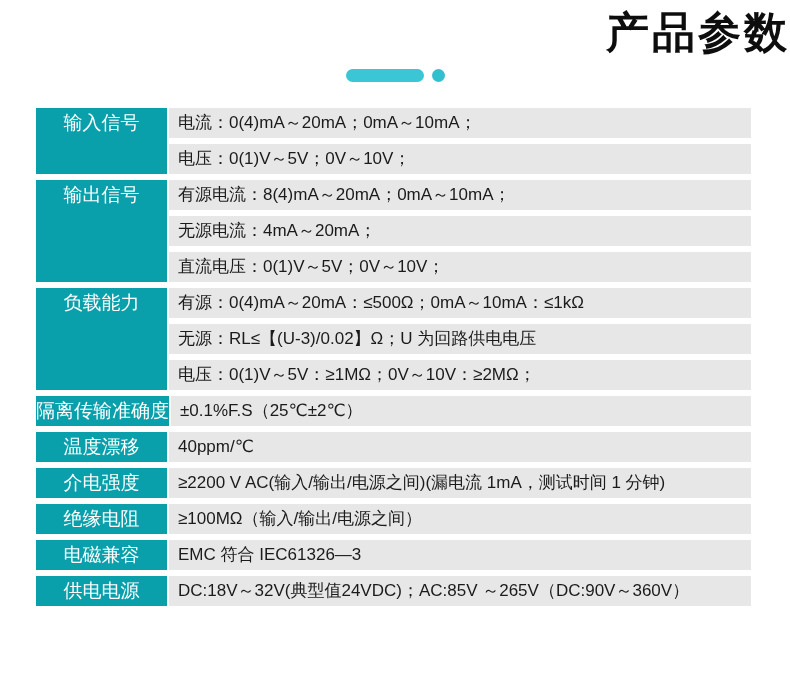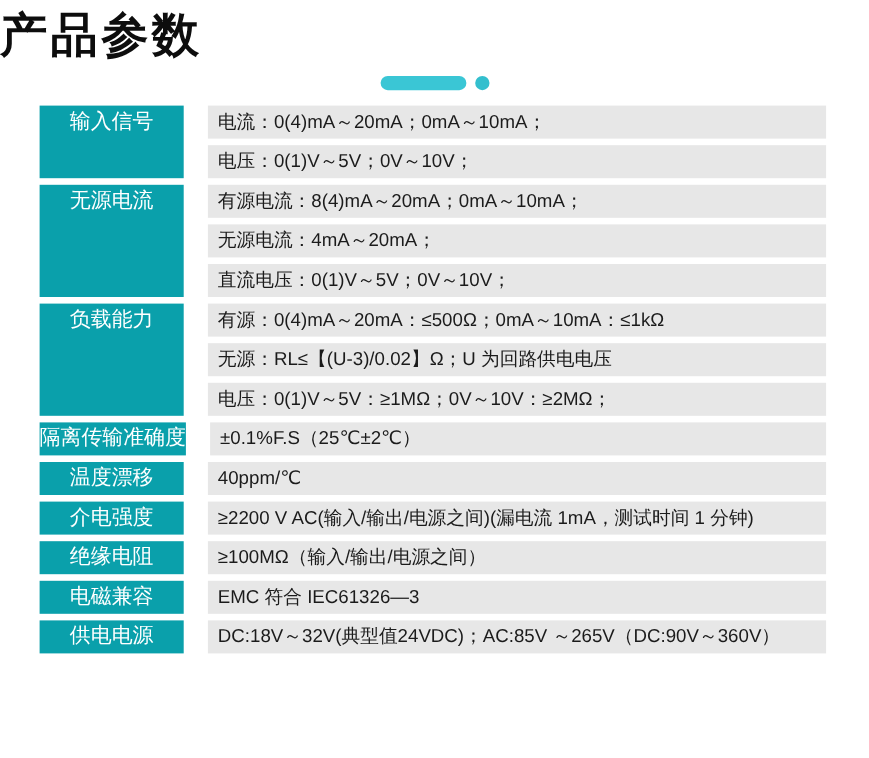--- a/index.html
+++ b/index.html
@@ -11,22 +11,22 @@
   .page {
     position: relative;
     width: 790px;
     height: 689px;
     background: #ffffff;
     overflow: hidden;
   }
   .header {
     box-sizing: border-box;
     padding-top: 9px;
-    height: 96px;
-    text-align: left;
+    height: 108px;
+    text-align: right;
   }
   .page-title {
     margin: 0;
     font-size: 43px;
     line-height: 46px;
     font-weight: 900;
     letter-spacing: 3px;
     color: #0d0d0d;
   }
   .title-underline {
@@ -50,21 +50,21 @@
     height: 13px;
     border-radius: 50%;
     background: #33bfce;
   }
   .spec-table {
     margin-left: 36px;
     width: 715px;
   }
   .group {
     display: flex;
-    gap: 22px;
+    gap: 2px;
     margin-bottom: 6px;
     align-items: stretch;
     border-radius: 32px;
   }
   .group-label {
     flex: 0 0 131px;
     background: #0aa0ab;
     color: #ffffff;
     font-size: 19px;
     line-height: 30px;      
@@ -106,21 +106,21 @@
 
     <div class="group">
       <div class="group-label">输入信号</div>
       <div class="group-rows">
         <div class="cell">电流：0(4)mA～20mA；0mA～10mA；</div>
         <div class="cell">电压：0(1)V～5V；0V～10V；</div>
       </div>
     </div>
 
     <div class="group">
-      <div class="group-label">无源电流</div>
+      <div class="group-label">输出信号</div>
       <div class="group-rows">
         <div class="cell">有源电流：8(4)mA～20mA；0mA～10mA；</div>
         <div class="cell">无源电流：4mA～20mA；</div>
         <div class="cell">直流电压：0(1)V～5V；0V～10V；</div>
       </div>
     </div>
 
     <div class="group">
       <div class="group-label">负载能力</div>
       <div class="group-rows">

